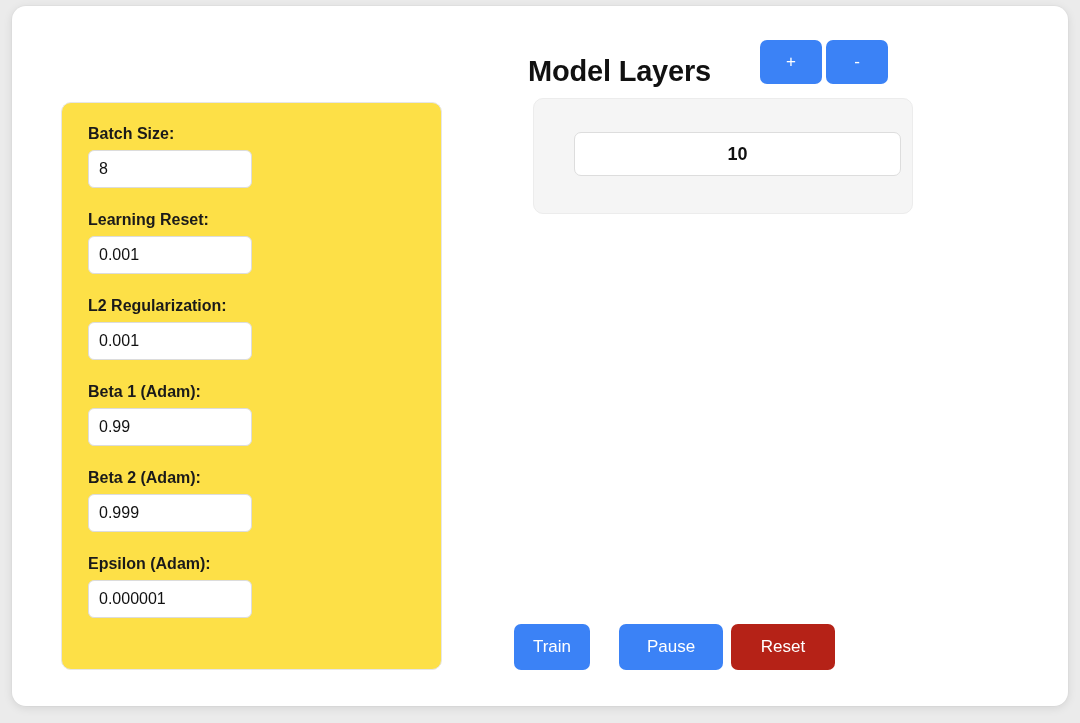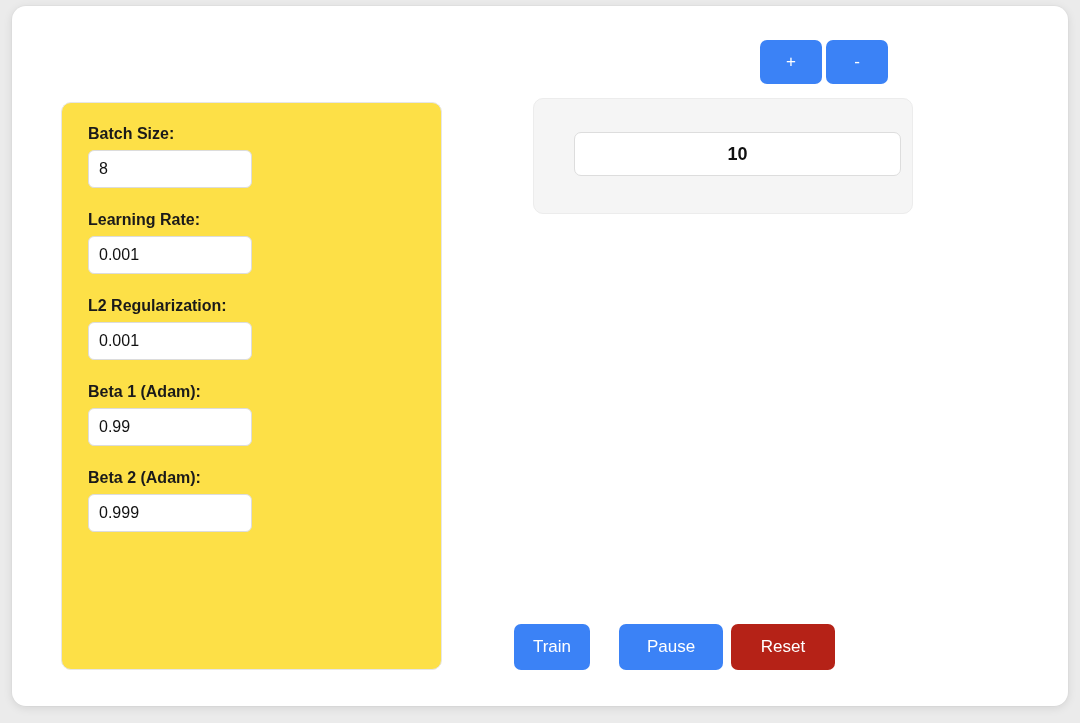--- a/index.html
+++ b/index.html
@@ -153,42 +153,47 @@
 
 
   <div class="params-panel">
 
     <div class="field" style="top:22px;">
       <label class="field-label">Batch Size:</label>
       <input class="field-input" type="text" value="8" style="">
     </div>
 
     <div class="field" style="top:108px;">
-      <label class="field-label">Learning Rate:</label>
+      <label class="field-label">Learning Reset:</label>
       <input class="field-input" type="text" value="0.001" style="">
     </div>
 
     <div class="field" style="top:194px;">
       <label class="field-label">L2 Regularization:</label>
       <input class="field-input" type="text" value="0.001" style="">
     </div>
 
     <div class="field" style="top:280px;">
       <label class="field-label">Beta 1 (Adam):</label>
       <input class="field-input" type="text" value="0.99" style="">
     </div>
 
     <div class="field" style="top:366px;">
       <label class="field-label">Beta 2 (Adam):</label>
       <input class="field-input" type="text" value="0.999" style="">
     </div>
 
+    <div class="field" style="top:452px;">
+      <label class="field-label">Epsilon (Adam):</label>
+      <input class="field-input" type="text" value="0.000001" style="">
+    </div>
 
   </div>
 
+  <h1 class="panel-title" id="title-layers">Model Layers</h1>
 
   <button class="layer-btn" id="btn-layer-add">+</button>
 
   <button class="layer-btn" id="btn-layer-remove">-</button>
 
   <div class="layers-panel">
     <input class="layer-count-box" type="text" value="10" style="">
   </div>
 
   <button class="action-btn" id="btn-train">Train</button>

